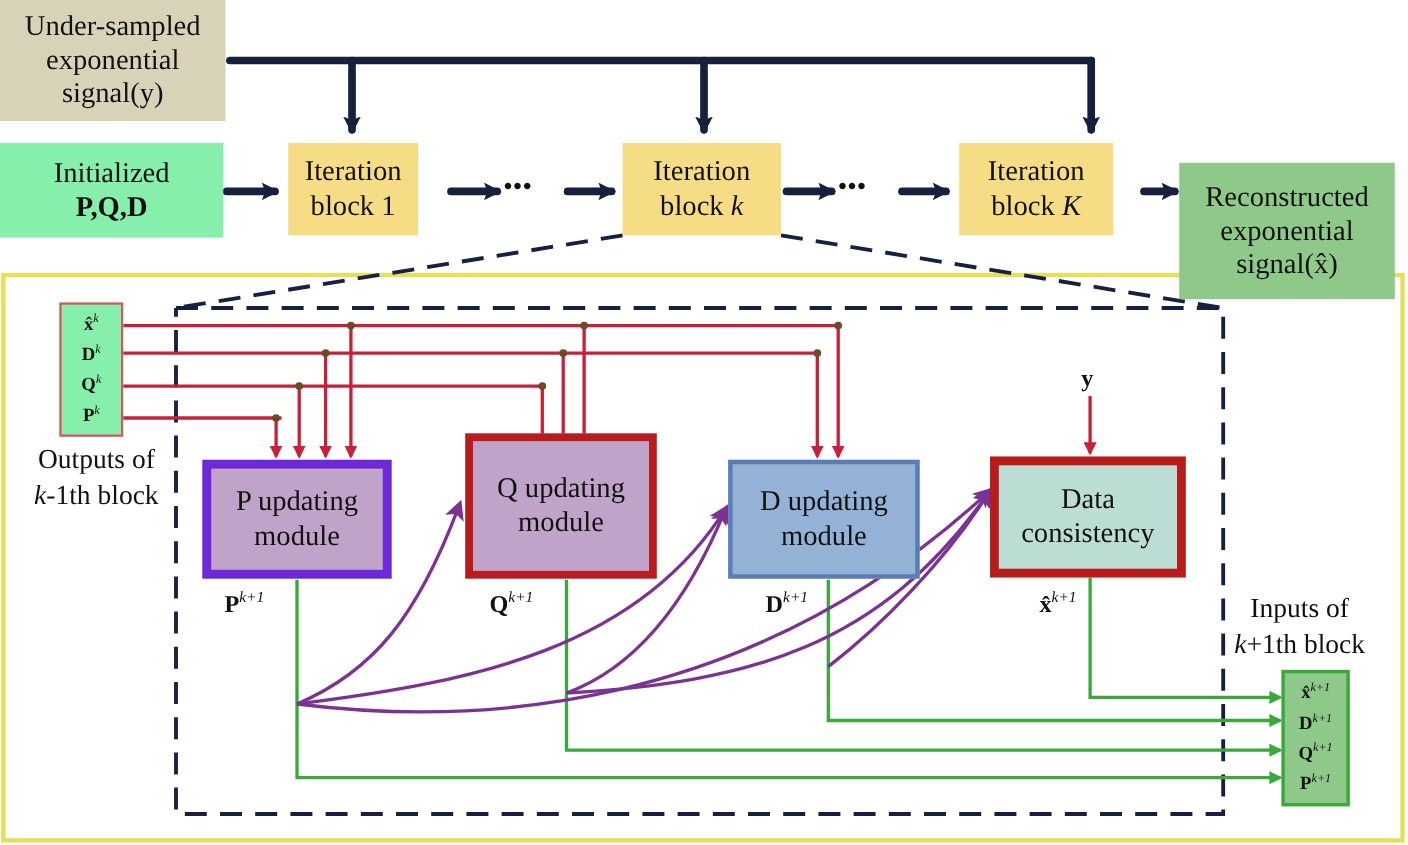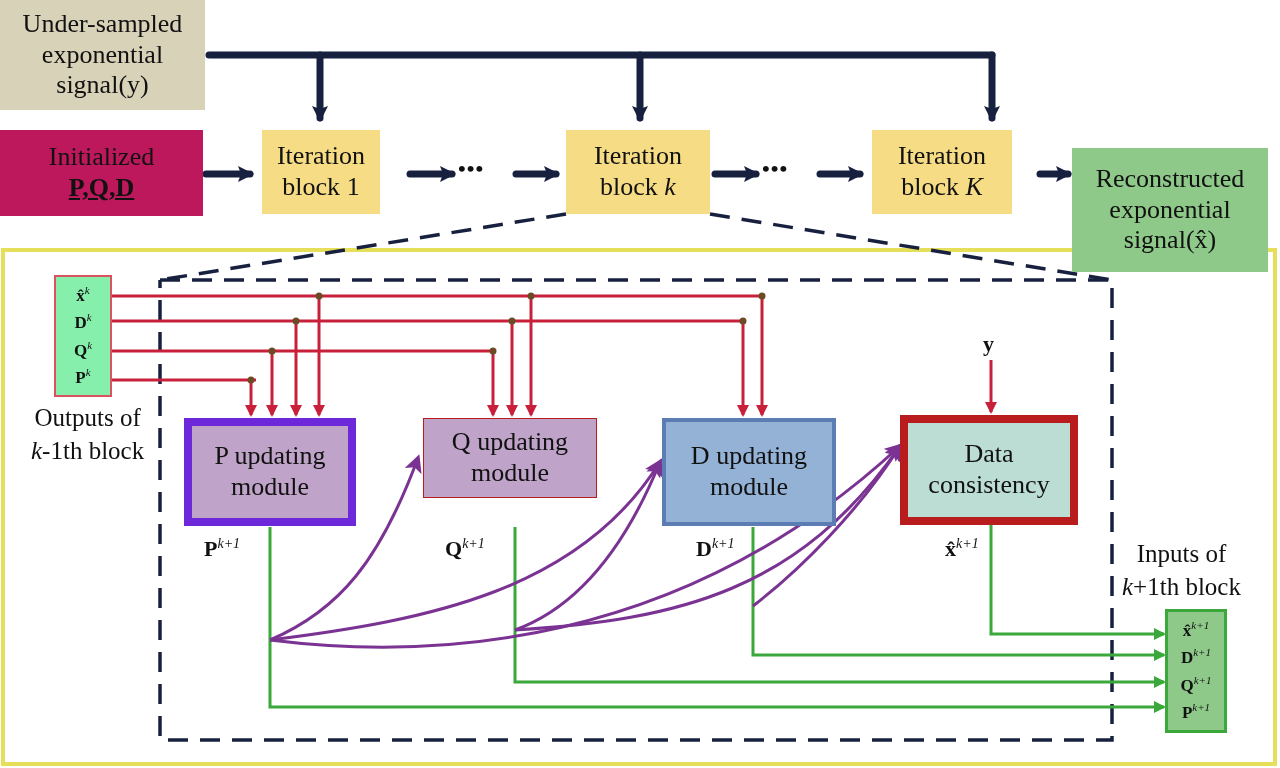--- a/index.html
+++ b/index.html
@@ -2,21 +2,21 @@
 <html><head>
 <meta charset="utf-8">
 <style>
   html, body { margin:0; padding:0; background:#ffffff; }
   body { width:1280px; height:768px; position:relative; overflow:hidden;
          font-family:"Liberation Serif", "DejaVu Serif", serif; color:#111; }
   svg#diagram { position:absolute; left:0; top:0; }
   .box { position:absolute; display:flex; flex-direction:column; align-items:center;
          justify-content:center; text-align:center; line-height:1.18; box-sizing:border-box; }
   .t26 { font-size:26px;text-align:right; }
-  .b { font-weight:bold;text-decoration:underline; }
+  .b { font-weight:bold; }
   .i { font-style:italic; }
   .vars { position:absolute; box-sizing:border-box; display:flex; flex-direction:column;
           align-items:center; justify-content:space-around; font-weight:bold; font-size:17px; }
   .vars sup { font-size:11px; font-weight:normal; font-style:italic; }
   .lbl { position:absolute; font-size:22px; font-weight:bold; white-space:nowrap; }
   .lbl sup { font-size:14px; font-weight:normal; font-style:italic; }
   .cap { position:absolute; font-size:25px; text-align:center; line-height:1.3; white-space:nowrap; }
 </style>
 </head>
 <body>
@@ -112,21 +112,21 @@
     <path d="M753,606 C800,570 860,510 900,446" marker-end="url(#mPurple)"></path>
   </g>
 </svg>
 
 <div class="box t26" style="left:0;top:0;width:205px;height:110px;background:#d8d2b8;">
   <span>Under-sampled</span>
   <span>exponential</span>
   <span>signal(y)</span>
 </div>
 
-<div class="box t26" style="left:0;top:130px;width:203px;height:86px;background:#be185d;">
+<div class="box t26" style="left:0;top:130px;width:203px;height:86px;background:#86efac;">
   <span>Initialized</span>
   <span class="b">P,Q,D</span>
 </div>
 
 <div class="box t26" style="left:262px;top:130px;width:118px;height:84px;background:#f6dc84;">
   <span>Iteration</span>
   <span><span>block </span><span>1</span></span>
 </div>
 
 <div class="lbl" style="left:458px;top:156px;font-size:22px;letter-spacing:1px;">•••</div>
@@ -157,21 +157,21 @@
 </div>
 <div class="cap" style="left:12px;top:402px;margin-left:19px;">
   <div>Outputs of</div>
   <div><span class="i">k</span><span>-1th block</span></div>
 </div>
 
 <div class="box t26" style="left:184px;top:418px;width:172px;height:108px;background:#bfa3c8;border:8px solid #6d28d9;">
   <span>P updating</span>
   <span>module</span>
 </div>
-<div class="box t26" style="left:423px;top:418px;width:174px;height:80px;background:#bfa3c8;border:1px solid #b91c1c;">
+<div class="box t26" style="left:423px;top:394px;width:174px;height:132px;background:#bfa3c8;border:7px solid #b91c1c;">
   <span>Q updating</span>
   <span>module</span>
 </div>
 <div class="box t26" style="left:662px;top:418px;width:174px;height:108px;background:#93b2d6;border:4px solid #5c7cb4;">
   <span>D updating</span>
   <span>module</span>
 </div>
 <div class="box t26" style="left:900px;top:415px;width:178px;height:110px;background:#bbddd4;border:8px solid #b91c1c;">
   <span>Data</span>
   <span>consistency</span>

